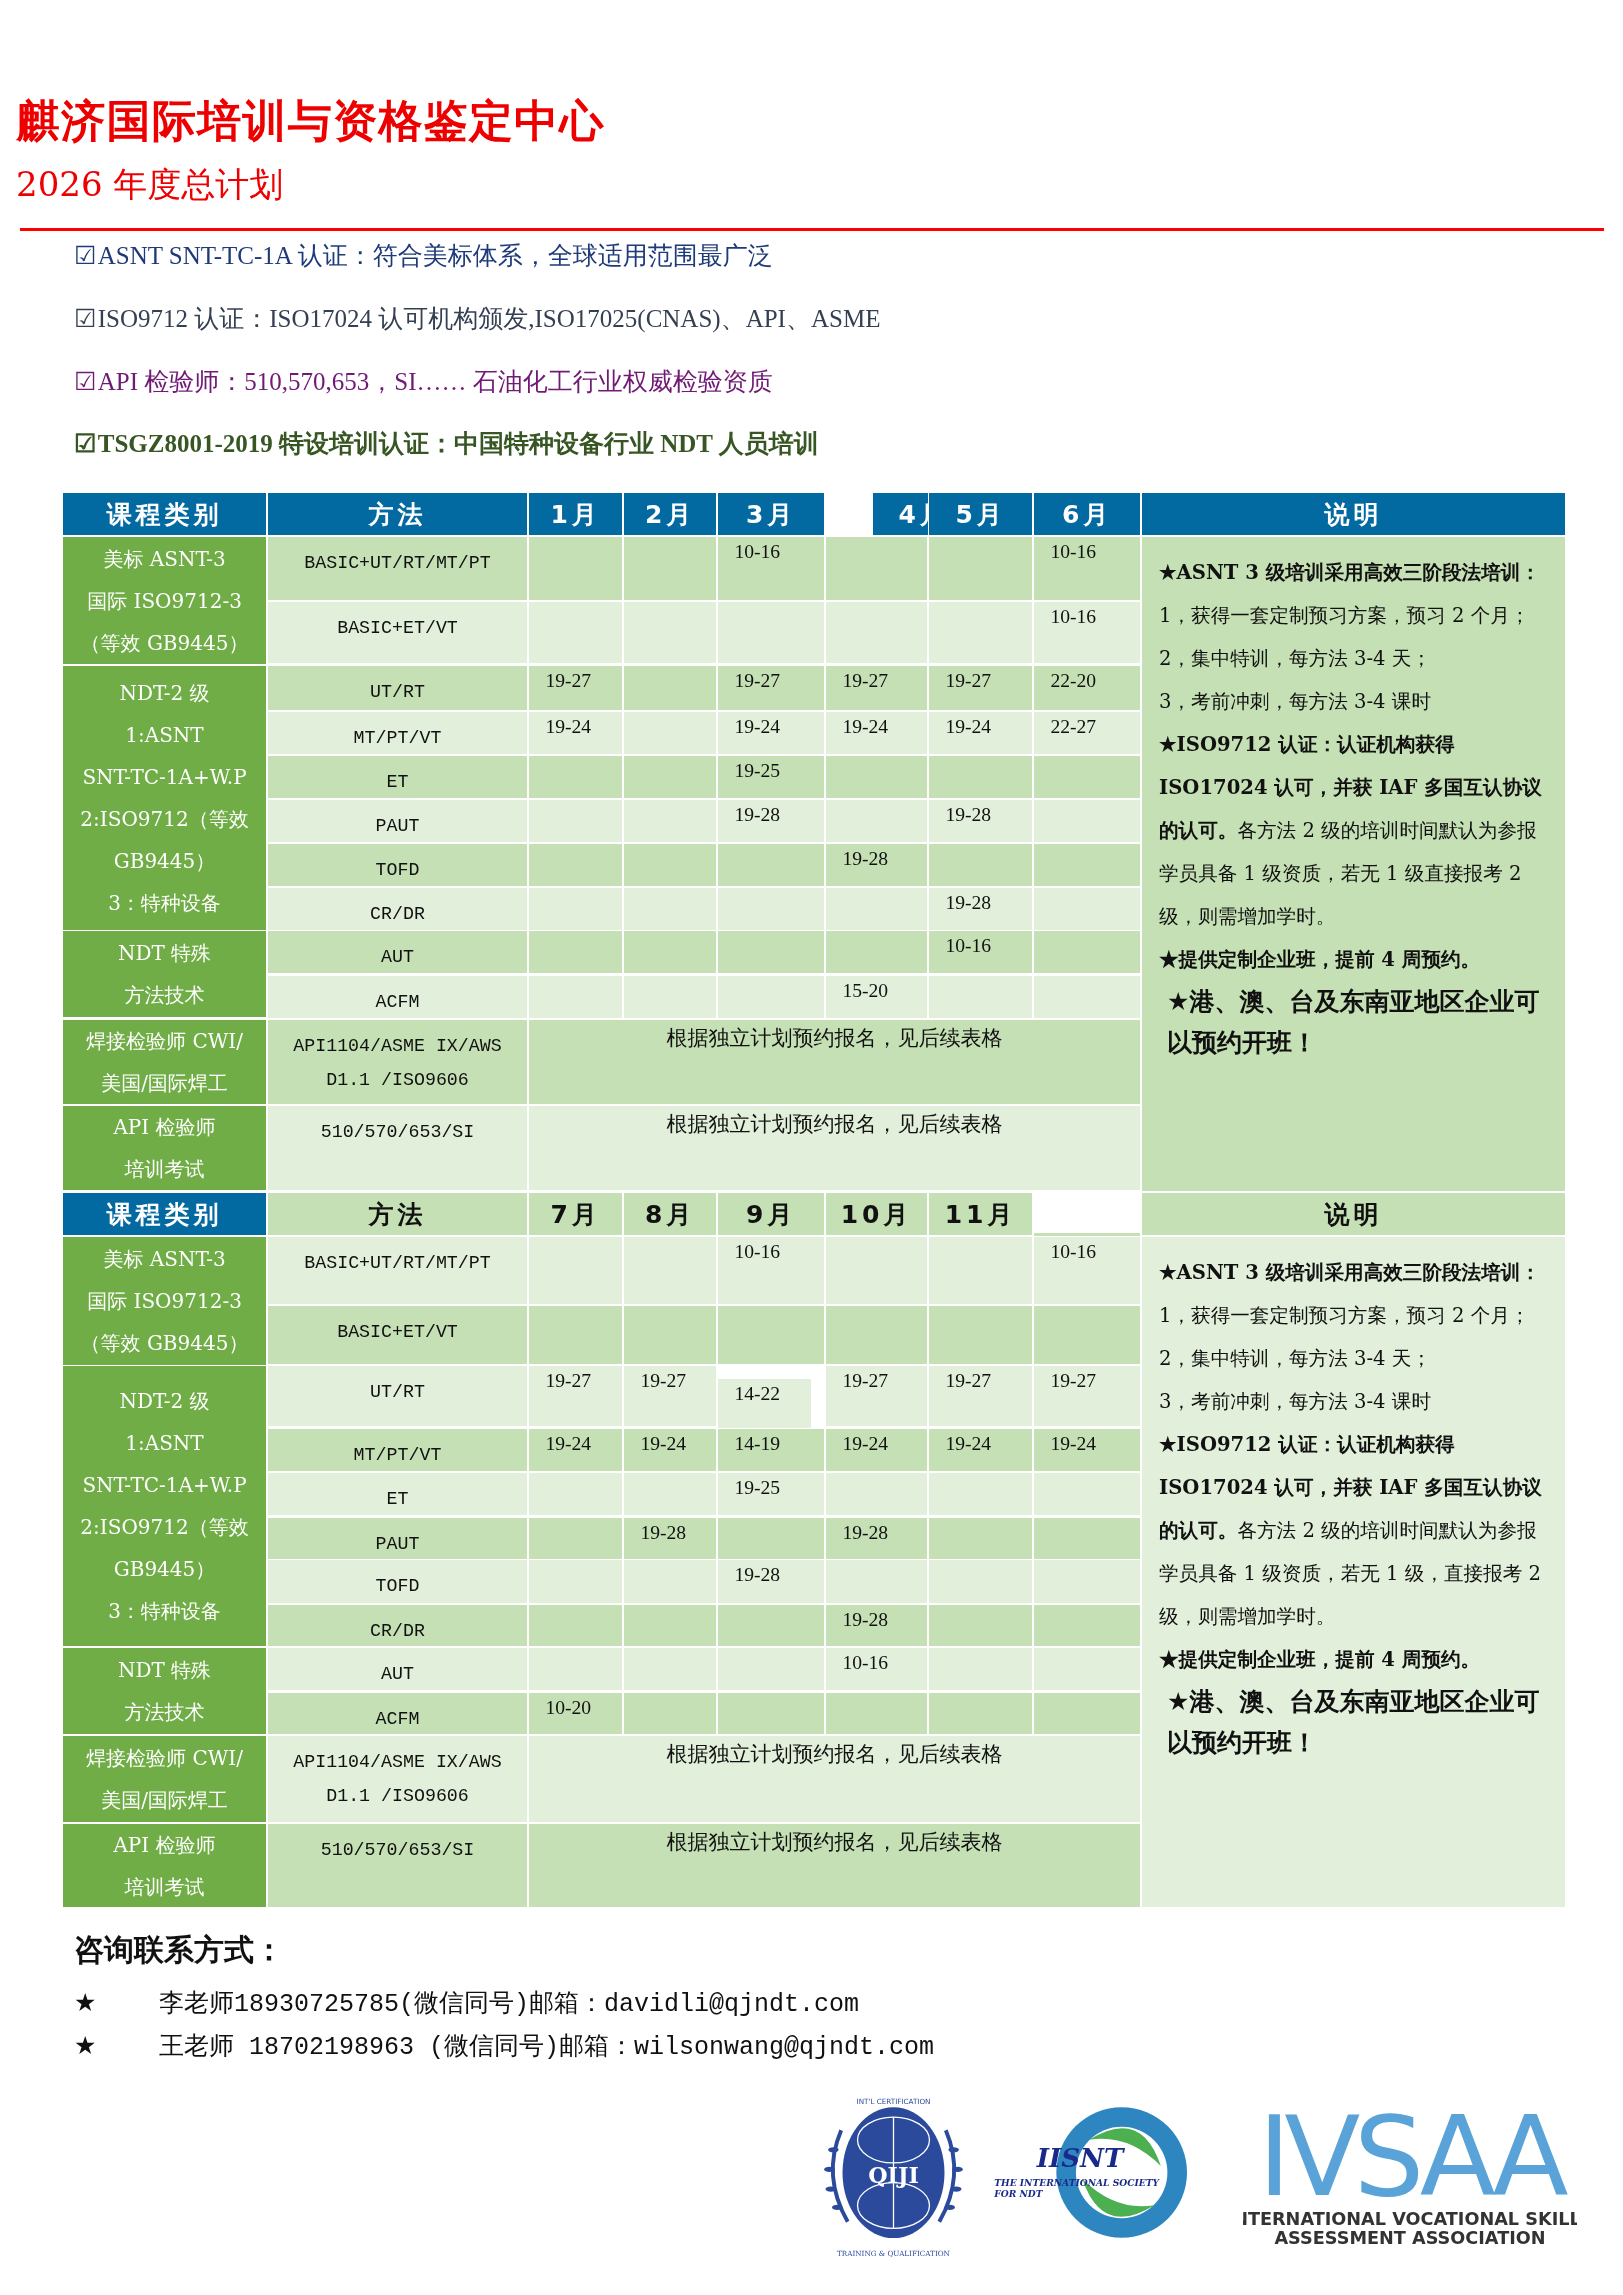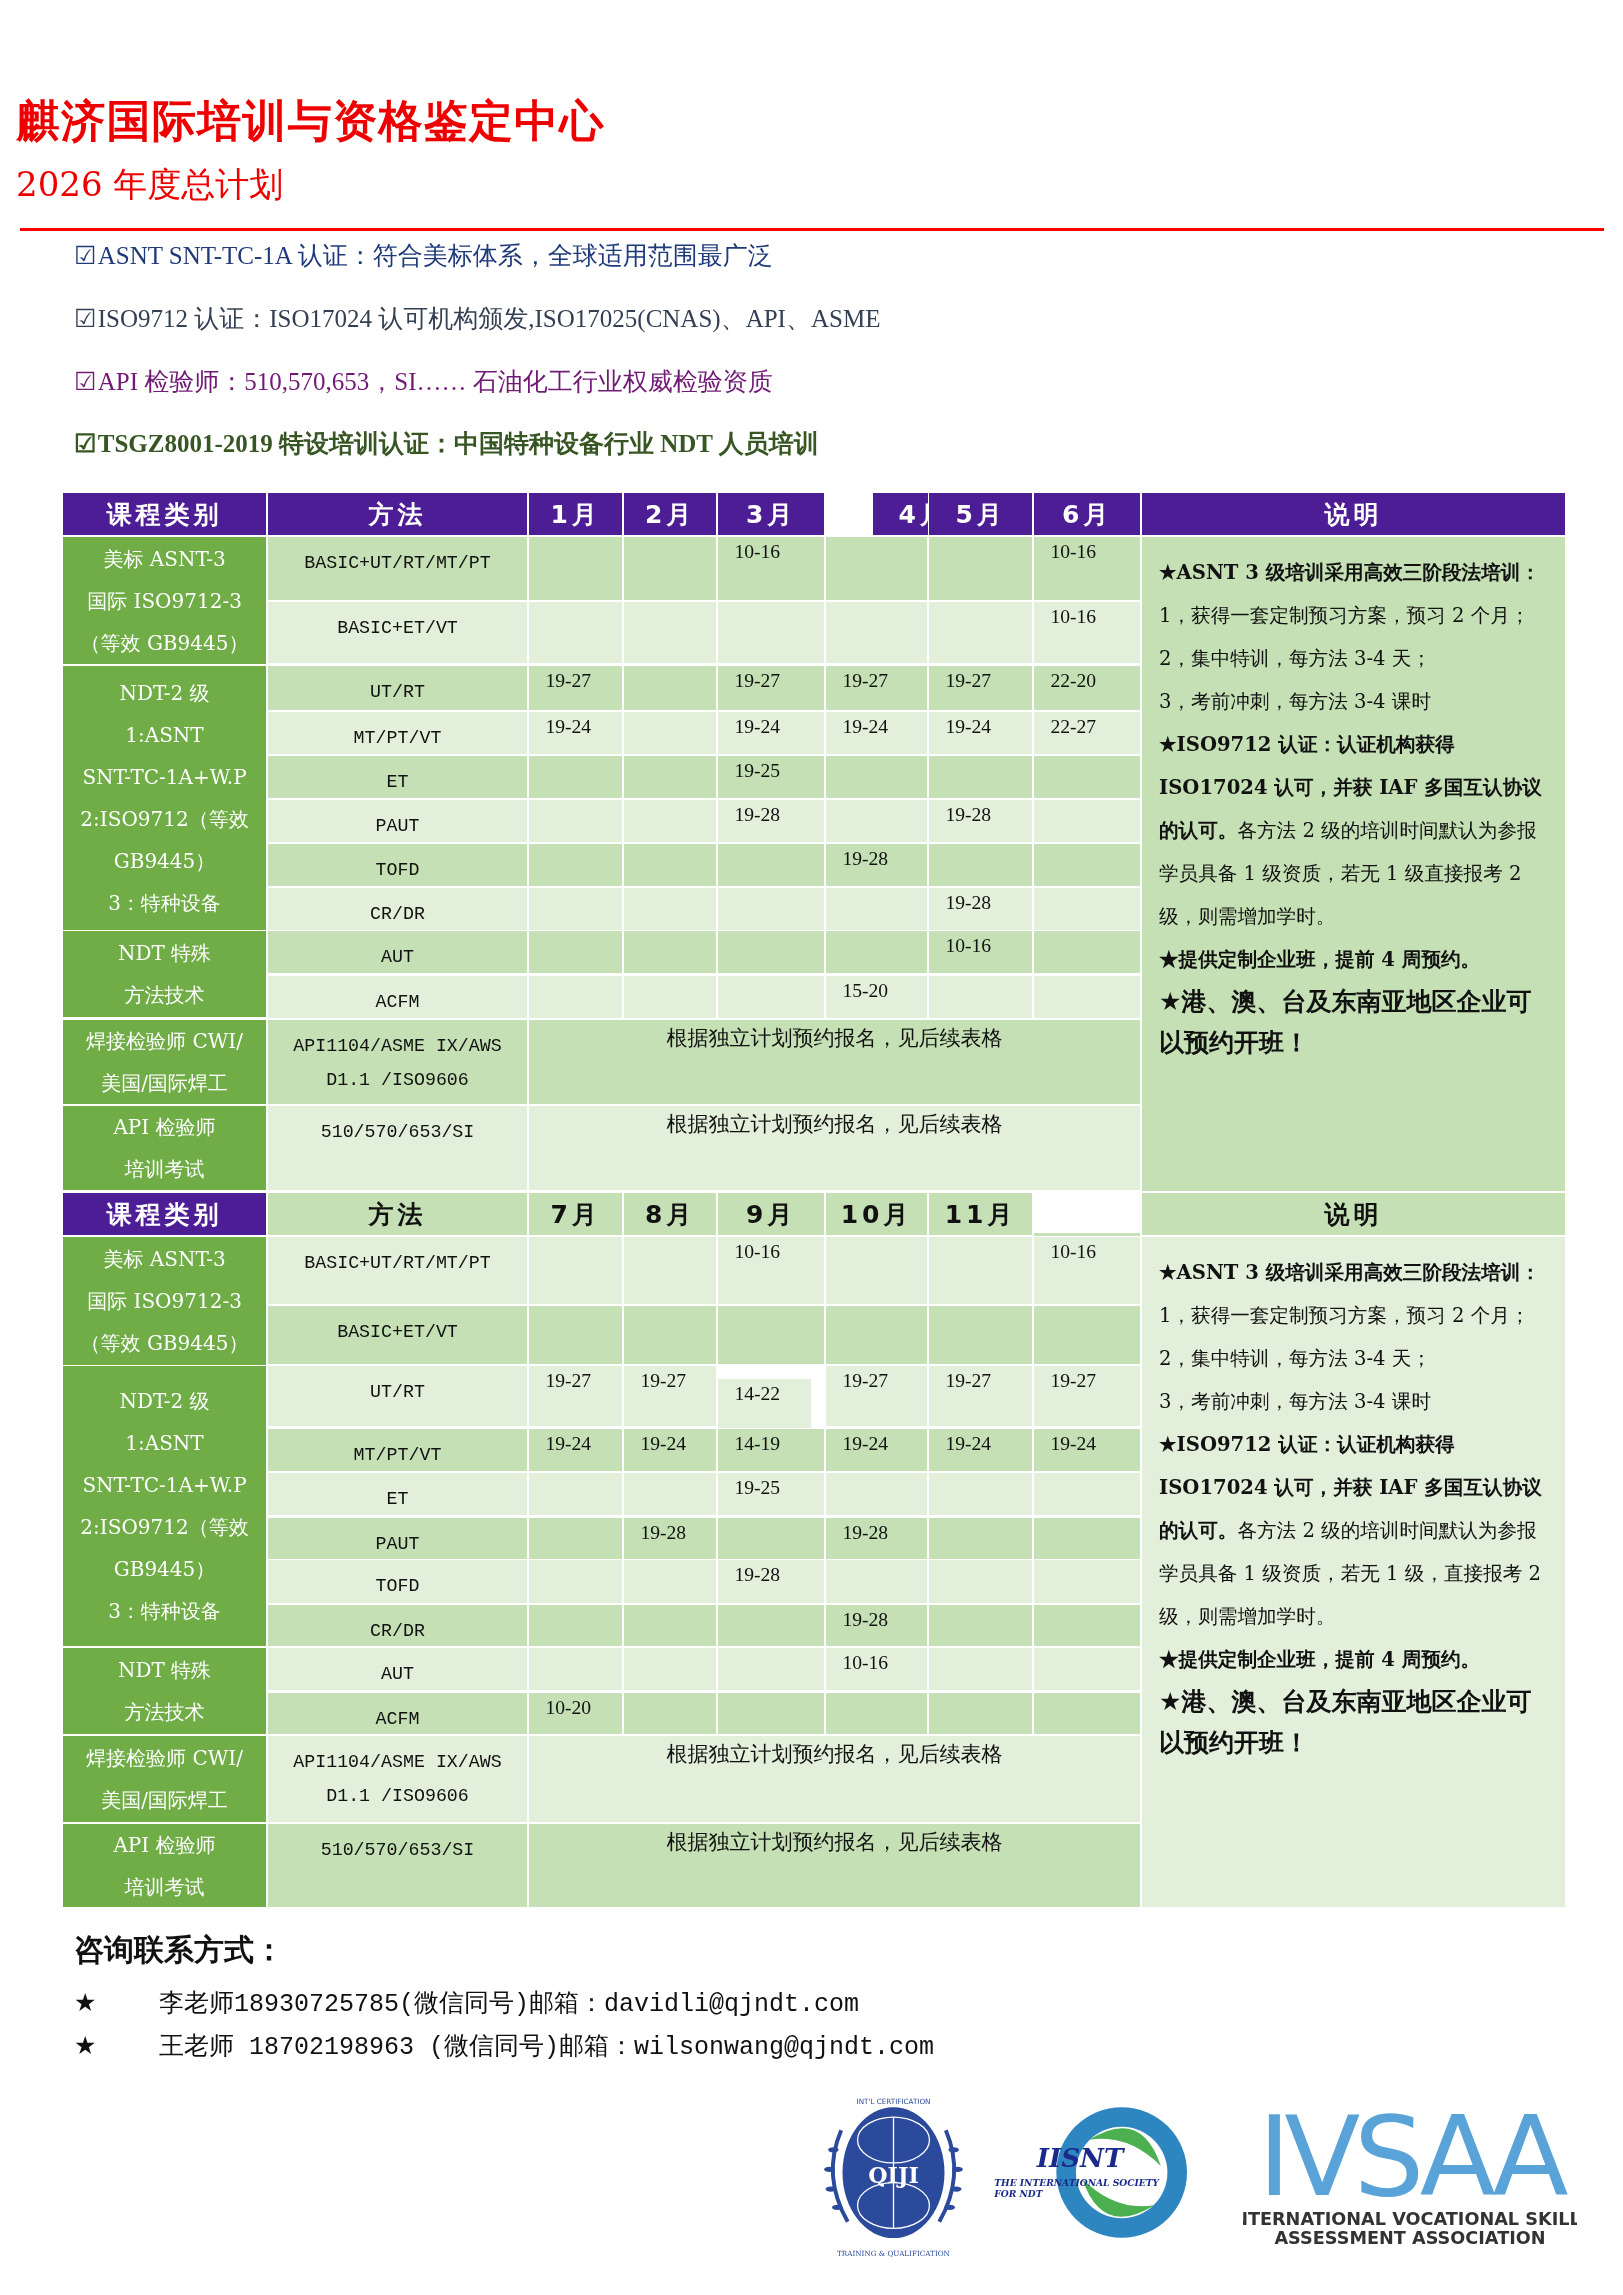--- a/index.html
+++ b/index.html
@@ -13,38 +13,38 @@
 
   .bullet { position: absolute; left: 74px; font-size: 25px; white-space: nowrap; font-family: "Liberation Serif", serif; }
   .bullet .chk { display: inline-block; margin-right: 1.3px; }
   .b1 { top: 239px; color: #1f3a7a; }
   .b2 { top: 302px; color: #333f52; }
   .b3 { top: 365px; color: #701a75; }
   .b4 { top: 427px; color: #375623; font-weight: bold; }
 
   .grid { position: absolute; left: 62px; width: 1504px; }
   .cell { position: absolute; box-sizing: border-box; border: 1.3px solid #ffffff; overflow: hidden; }
-  .hdr-dark { background: #4c1d95; color: #ffffff; font-weight: bold; font-family: "DejaVu Sans", sans-serif; font-size: 25px;
+  .hdr-dark { background: #0369a1; color: #ffffff; font-weight: bold; font-family: "DejaVu Sans", sans-serif; font-size: 25px;
               display: flex; align-items: center; justify-content: center; letter-spacing: 3.9px; }
   .hdr-light { background: #c5e0b4; color: #111; font-weight: bold; font-family: "DejaVu Sans", sans-serif; font-size: 25px;
                display: flex; align-items: center; justify-content: center; letter-spacing: 3.9px; }
   .cat { background: #70ad47; color: #ffffff; font-size: 20px; text-align: center; line-height: 42px;
          display: flex; flex-direction: column; justify-content: center; align-items: center; font-family: "DejaVu Serif", serif; }
   .cat span { display: block; white-space: nowrap; }
   .m { font-size: 18.3px; text-align: center; padding-top: 9.2px; font-family: "Liberation Mono", "DejaVu Sans Mono", monospace; line-height: 42px; }
   .m .l { display: block; line-height: 34px; }
   .d { font-size: 19.6px; padding-left: 16.4px; padding-top: 3.9px; font-family: "Liberation Serif", serif; }
   .span-note { font-size: 21px; text-align: center; padding-top: 3.9px; padding-left: 0; font-family: "DejaVu Sans", sans-serif; }
   .dark { background: #c5e0b4; }
   .light { background: #e2efda; }
 
   .notes { font-size: 19.6px; padding: 14.4px 14.4px 0 17px; line-height: 43px; font-family: "DejaVu Serif", serif; }
   .notes p { margin: 0; }
   .notes .bold { font-weight: bold; }
-  .notes .big { font-size: 25px; font-weight: bold; font-family: "DejaVu Sans", sans-serif; line-height: 41px; }
+  .notes .big { font-size: 25px; font-weight: bold; font-family: "DejaVu Sans", sans-serif; line-height: 41px; margin-left: 8px; }
 
   .contact-title { position: absolute; left: 74px; top: 1930px; font-size: 30px; font-weight: bold; font-family: "DejaVu Sans", sans-serif; }
   .contact-line { position: absolute; left: 74px; font-size: 25px; white-space: nowrap; font-family: "Liberation Mono", "DejaVu Sans Mono", monospace; }
   .contact-line .star { display: inline-block; width: 85px; font-family: "DejaVu Sans", sans-serif; }
   .c1 { top: 1986px; }
   .c2 { top: 2029px; }
 
   .logo { position: absolute; }
   .qiji { left: 815px; top: 2091px; width: 157px; height: 170px; }
   .iisnt { left: 991px; top: 2094px; width: 196px; height: 157px; }

